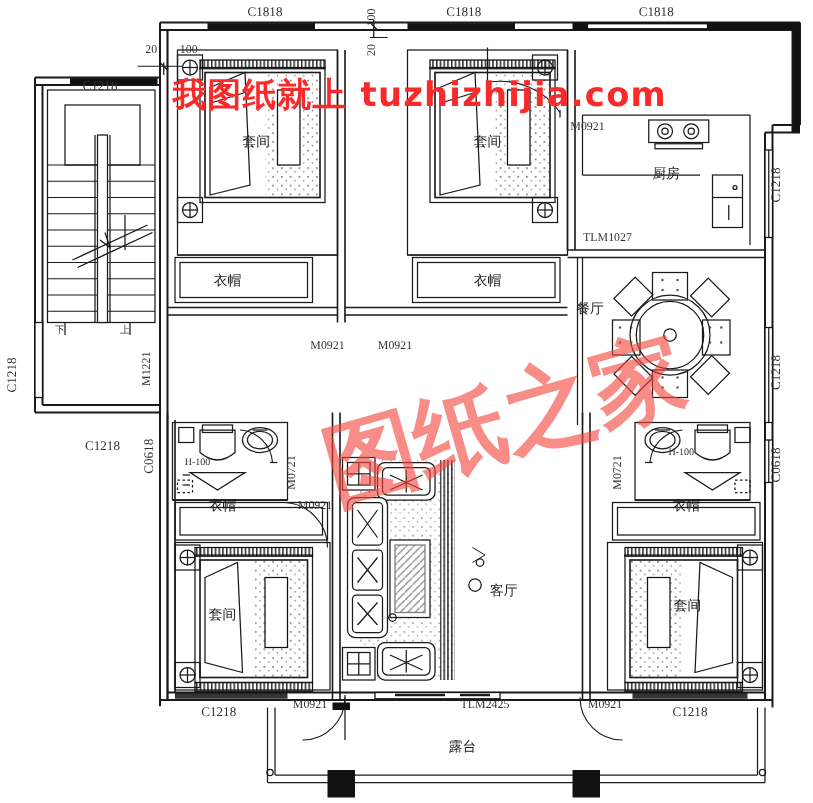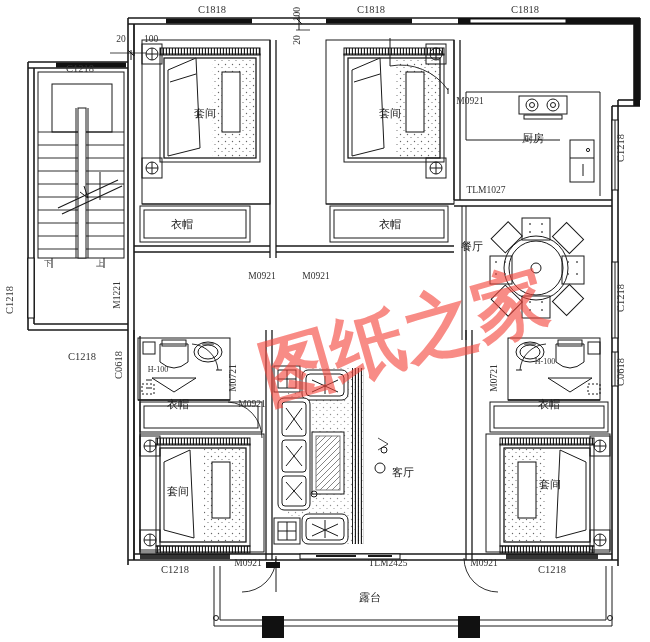--- a/index.html
+++ b/index.html
@@ -456,14 +456,15 @@
     <g id="txt-fixtures" font-size="8" fill="#333" text-anchor="middle" font-family="'Liberation Serif','DejaVu Serif',serif">
         <text x="158" y="372">H-100</text>
         <text x="545" y="364">H-100</text>
       </g>
     <g id="txt-stairs" font-size="8" fill="#444" text-anchor="middle" font-family="'DejaVu Sans','Liberation Sans',sans-serif">
         <text x="48" y="266">下</text>
         <text x="100" y="266">上</text>
       </g>
   </svg>
 
+  <div class="wm" id="wm-main">我图纸就上 tuzhizhijia.com</div>
   <div class="wm" id="wm-seal">图纸之家</div>
 </div>
 
 </body></html>

